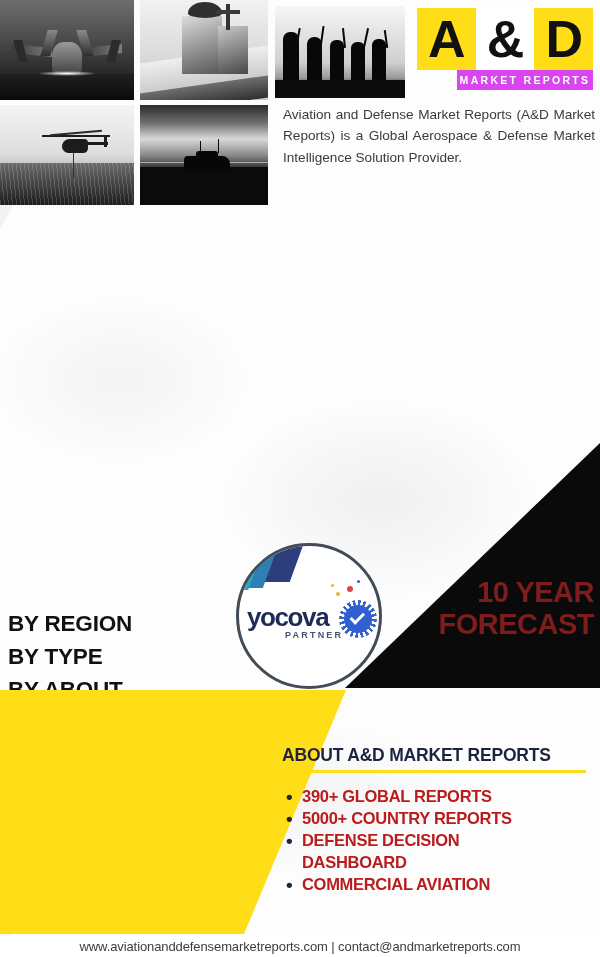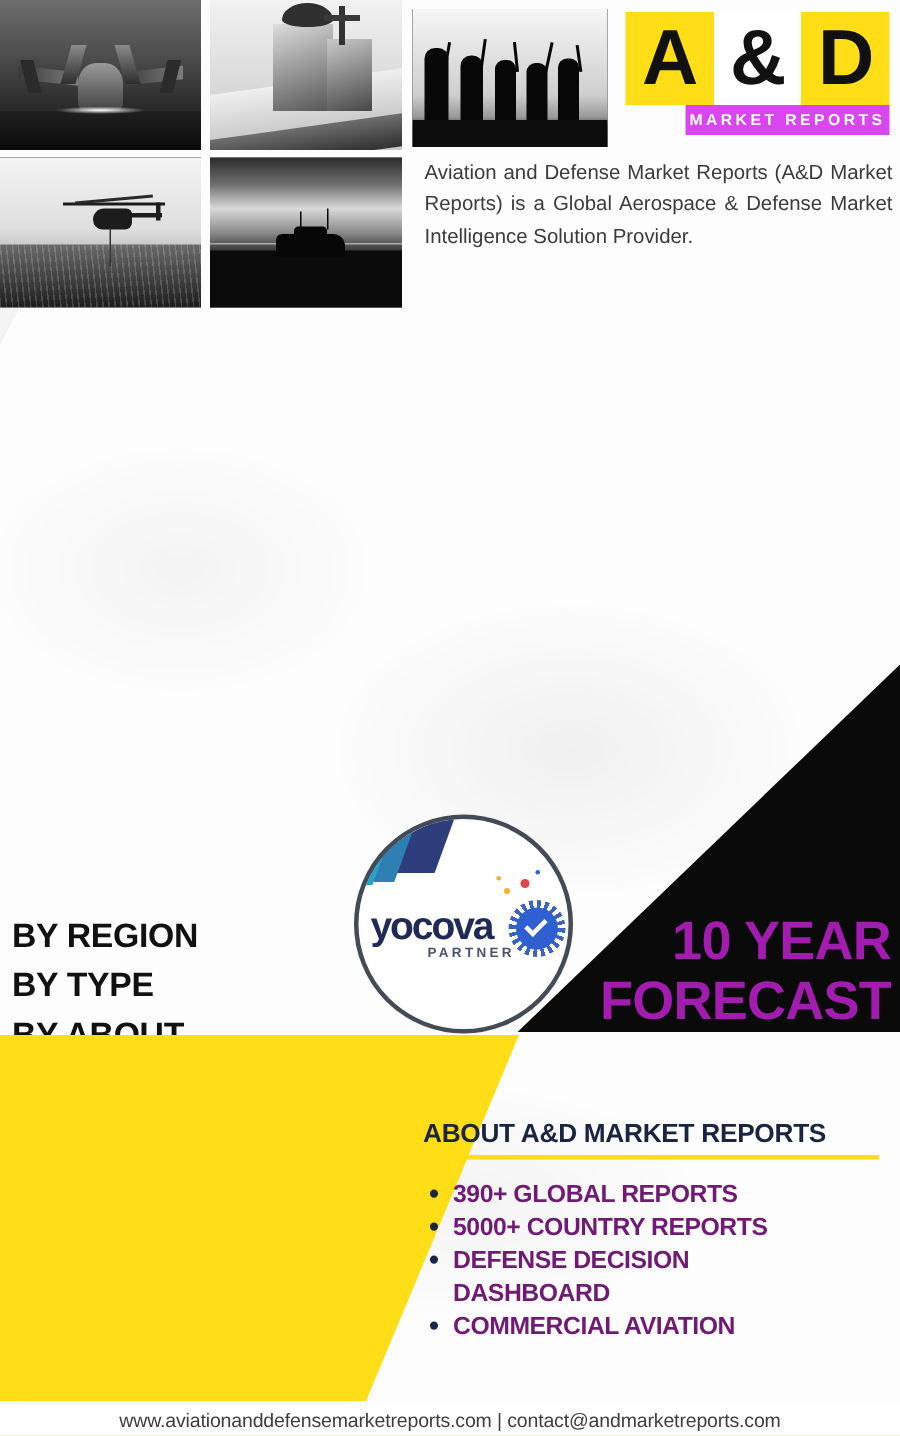--- a/index.html
+++ b/index.html
@@ -142,22 +142,22 @@
   .title-rule { width:472px; height:11px; background:#ffdd17; margin:5px auto 6px; }
 
   
   .subtitle { position:absolute; left:18px; top:396px; width:564px; text-align:center;
     font-size:20px; line-height:1.84; color:#2b2b2b; letter-spacing:-0.2px; }
 
   
   .black-wedge { position:absolute; left:0; top:0; width:600px; height:957px;
     clip-path:polygon(600px 443px, 600px 688px, 345px 688px);
     background:#0a0a0a; }
-  .forecast { position:absolute; right:6px; top:607px; width:270px; text-align:right;
-    color:#a21caf; font-weight:bold; font-size:36px; line-height:1.1; letter-spacing:-0.5px; }
+  .forecast { position:absolute; right:6px; top:577px; width:270px; text-align:right;
+    color:#7f1d1d; font-weight:bold; font-size:29px; line-height:1.1; letter-spacing:-0.5px; }
 
   
   .by-list { position:absolute; left:8px; top:560px;margin-top:48px; }
   .by-item { font-size:22.5px; font-weight:bold; color:#111; line-height:1.46; letter-spacing:-0.2px; }
 
   
   .badge { position:absolute; left:236px; top:543px; width:146px; height:146px;
     border-radius:50%; background:#fff; border:3px solid #434b56;
     overflow:hidden; }
   .badge .deco1 { position:absolute; left:18px; top:-4px; width:40px; height:40px;
@@ -193,21 +193,21 @@
   .price { position:absolute; left:38px; top:702px; font-size:36px; font-weight:bold;
     color:#111; letter-spacing:-0.5px; }
 
   
   .about { position:absolute; left:282px; top:745px; width:310px; }
   .about-title { font-size:17.5px; font-weight:bold; color:#1b2440;
     letter-spacing:-0.2px; padding-bottom:4px; }
   .about-rule { width:304px; height:3px; background:#ffdd17; margin-bottom:13px; }
   .about-list { list-style:none; }
   .about-list li { position:relative; padding-left:20px; font-size:16.5px;
-    font-weight:bold; color:#701a75; line-height:1.28; margin-bottom:1px;
+    font-weight:bold; color:#b91c1c; line-height:1.28; margin-bottom:1px;
     letter-spacing:-0.3px; }
   .about-list li::before { content:"\2022"; position:absolute; left:4px; top:-1px;
     font-size:19px; color:#1b2440; }
   .about-list li.cont::before { content:""; }
 
   
   .footer { position:absolute; left:0; top:936px; width:600px; height:21px;
     display:flex; align-items:center; justify-content:center;
     font-size:13px; color:#3d3d3d; letter-spacing:-0.1px; background:#fff; }
 </style>

